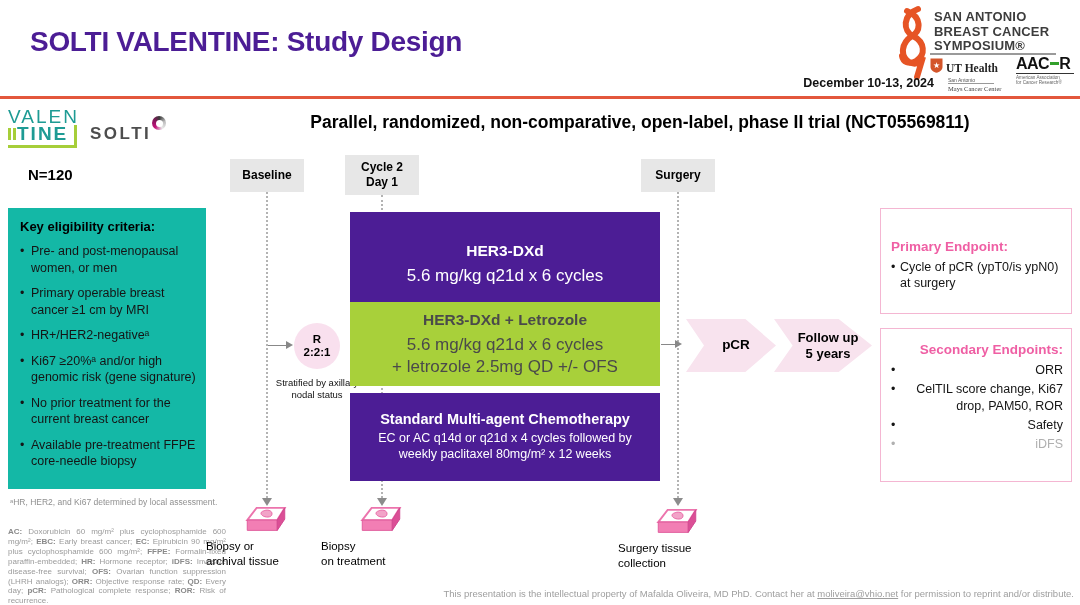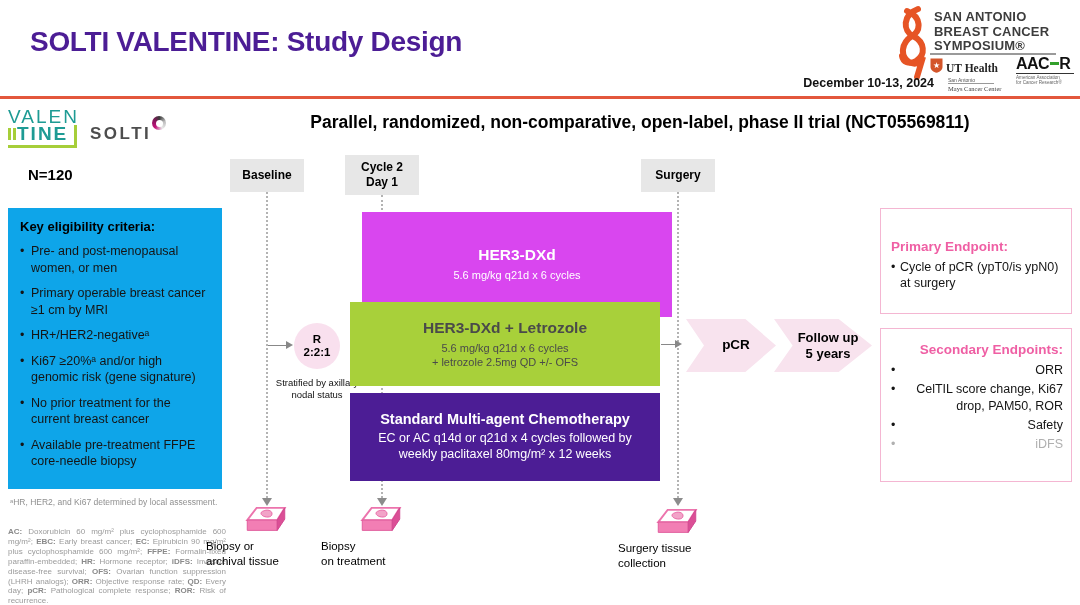--- a/index.html
+++ b/index.html
@@ -31,21 +31,21 @@
   .val-l2-wrap { display:inline-block; border-bottom:3px solid #a6ce39; border-right:3px solid #a6ce39; padding:0 6px 1px 0; }
   .val-bars { display:inline-block; width:9px; }
   .val-bar { display:inline-block; width:3px; height:12px; background:#a6ce39; margin-right:1.5px; }
   .val-l2 { font-size:19px; font-weight:800; color:#1e9b94; letter-spacing:2px; line-height:17px; }
   .solti-logo { position:absolute; left:90px; top:124px; font-size:17px; font-weight:bold; color:#4d4d4d; letter-spacing:2.5px; }
   .solti-ring { position:absolute; left:152px; top:116px; width:14px; height:14px; border-radius:50%;
     background:conic-gradient(from 220deg, #c2147c, #8e1160, #3a3a3a, #bdbdbd, #e8e8e8, #c2147c); }
   .solti-ring::after { content:""; position:absolute; left:3.5px; top:3.5px; width:7px; height:7px; border-radius:50%; background:#fff; }
   .n-label { position:absolute; left:28px; top:166px; font-size:15px; font-weight:bold; color:#000; }
 
-  .elig-box { position:absolute; left:8px; top:208px; width:214px; height:281px; background:#0ea5e9; padding:11px 10px 8px 12px; }
+  .elig-box { position:absolute; left:8px; top:208px; width:198px; height:281px; background:#14b8a6; padding:11px 10px 8px 12px; }
   .elig-head { font-size:13px; font-weight:bold; color:#000; margin-bottom:2px; }
   .elig-list { list-style:none; }
   .elig-item { position:relative; font-size:12.5px; color:#151515; line-height:1.32; padding-left:11px; margin-top:9px; }
   .elig-item::before { content:"•"; position:absolute; left:0; top:0; }
   .footnote { position:absolute; left:10px; top:497px; font-size:8.5px; color:#8f8f8f; }
   .abbr { position:absolute; left:8px; top:527px; width:218px; font-size:8px; line-height:1.24; color:#9b9b9b; text-align:justify; }
   .abbr b { color:#8a8a8a; }
 
   
   .subtitle { position:absolute; left:230px; top:112px; width:820px; text-align:center; font-size:17.5px; font-weight:bold; color:#000; }
@@ -64,26 +64,26 @@
 
   
   .r-arrow-line { position:absolute; left:268px; top:345px; width:20px; height:0; border-top:1.5px solid #888; }
   .r-arrow-head { position:absolute; left:286px; top:341px; width:0; height:0; border-top:4.5px solid transparent; border-bottom:4.5px solid transparent; border-left:7px solid #888; }
   .r-circle { position:absolute; left:294px; top:323px; width:46px; height:46px; border-radius:50%; background:#f9e0ee;
     display:flex; flex-direction:column; align-items:center; justify-content:center; font-size:11.5px; font-weight:bold; color:#000; line-height:1.15; }
   .stratified { position:absolute; left:275px; top:377px; width:84px; text-align:center; font-size:9.5px; line-height:1.3; color:#111; }
 
   
   .arm { position:absolute; left:350px; width:310px; text-align:center; z-index:2; display:flex; flex-direction:column; justify-content:center; }
-  .arm-1 { top:212px; height:105px; background:#d946ef; color:#fff;margin-left:12px; }
+  .arm-1 { top:212px; height:105px; background:#4c1d95; color:#fff; }
   .arm-2 { top:302px; height:84px; background:#a8d03a; color:#4a4a4a; }
   .arm-3 { top:393px; height:88px; background:#4c1d95; color:#fff; }
   .arm-title { font-size:15.5px; font-weight:bold; margin-bottom:5px; }
   .arm-3 .arm-title { font-size:14.5px; margin-bottom:4px; }
-  .arm-line { font-size:11px; line-height:1.25; }
+  .arm-line { font-size:17px; line-height:1.25; }
   .arm-3 .arm-line { font-size:12.5px; }
 
   
   .g-arrow-line { position:absolute; left:661px; top:344px; width:16px; height:0; border-top:1.5px solid #888; }
   .g-arrow-head { position:absolute; left:675px; top:340px; width:0; height:0; border-top:4.5px solid transparent; border-bottom:4.5px solid transparent; border-left:7px solid #888; }
   .chev { position:absolute; top:319px; height:53px; background:#f8e3ee; display:flex; flex-direction:column; align-items:center; justify-content:center;
     font-size:13.5px; font-weight:bold; color:#000; line-height:1.2; padding-left:10px; }
   .chev-pcr { left:686px; width:90px; clip-path:polygon(0 0, 66% 0, 100% 50%, 66% 100%, 0 100%, 20% 50%); }
   .chev-fu { left:774px; width:98px; clip-path:polygon(0 0, 66% 0, 100% 50%, 66% 100%, 0 100%, 19% 50%); font-size:13px; }
 
@@ -277,14 +277,15 @@
   </div>
   <div class="bio-label bl-2">
     <div>Biopsy</div>
     <div>on treatment</div>
   </div>
   <div class="bio-label bl-3">
     <div>Surgery tissue</div>
     <div>collection</div>
   </div>
 
+  <div class="footer"><span>This presentation is the intellectual property of Mafalda Oliveira, MD PhD. Contact her at </span><span class="email">moliveira@vhio.net</span><span> for permission to reprint and/or distribute.</span></div>
 
 </div>
 
 </body></html>

